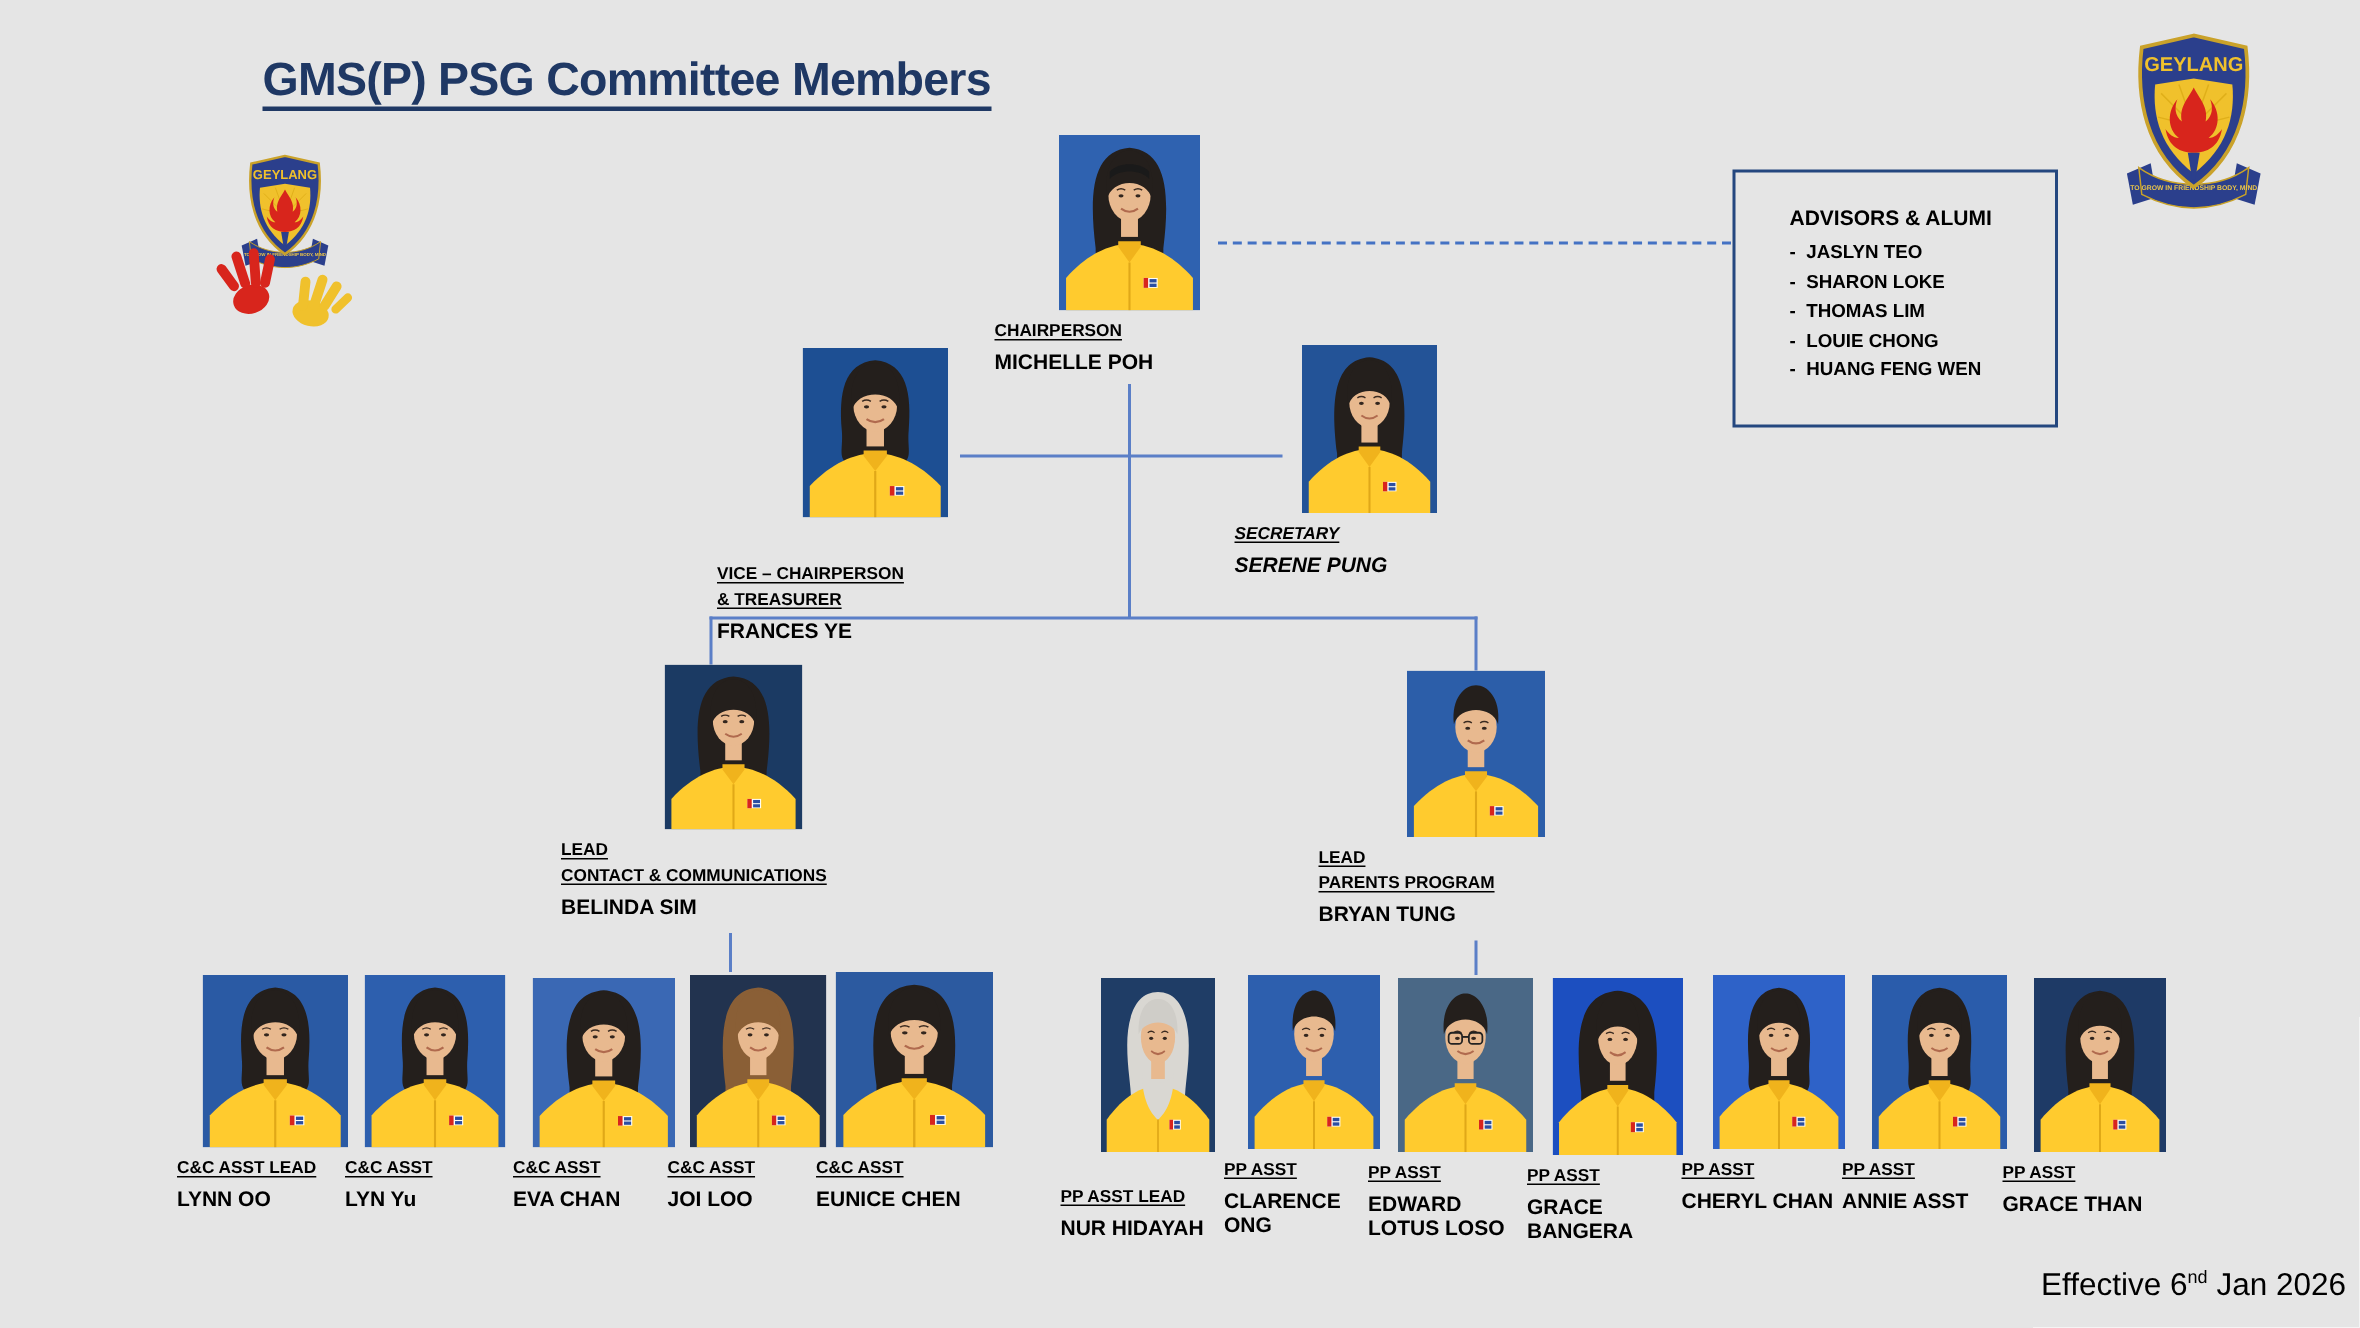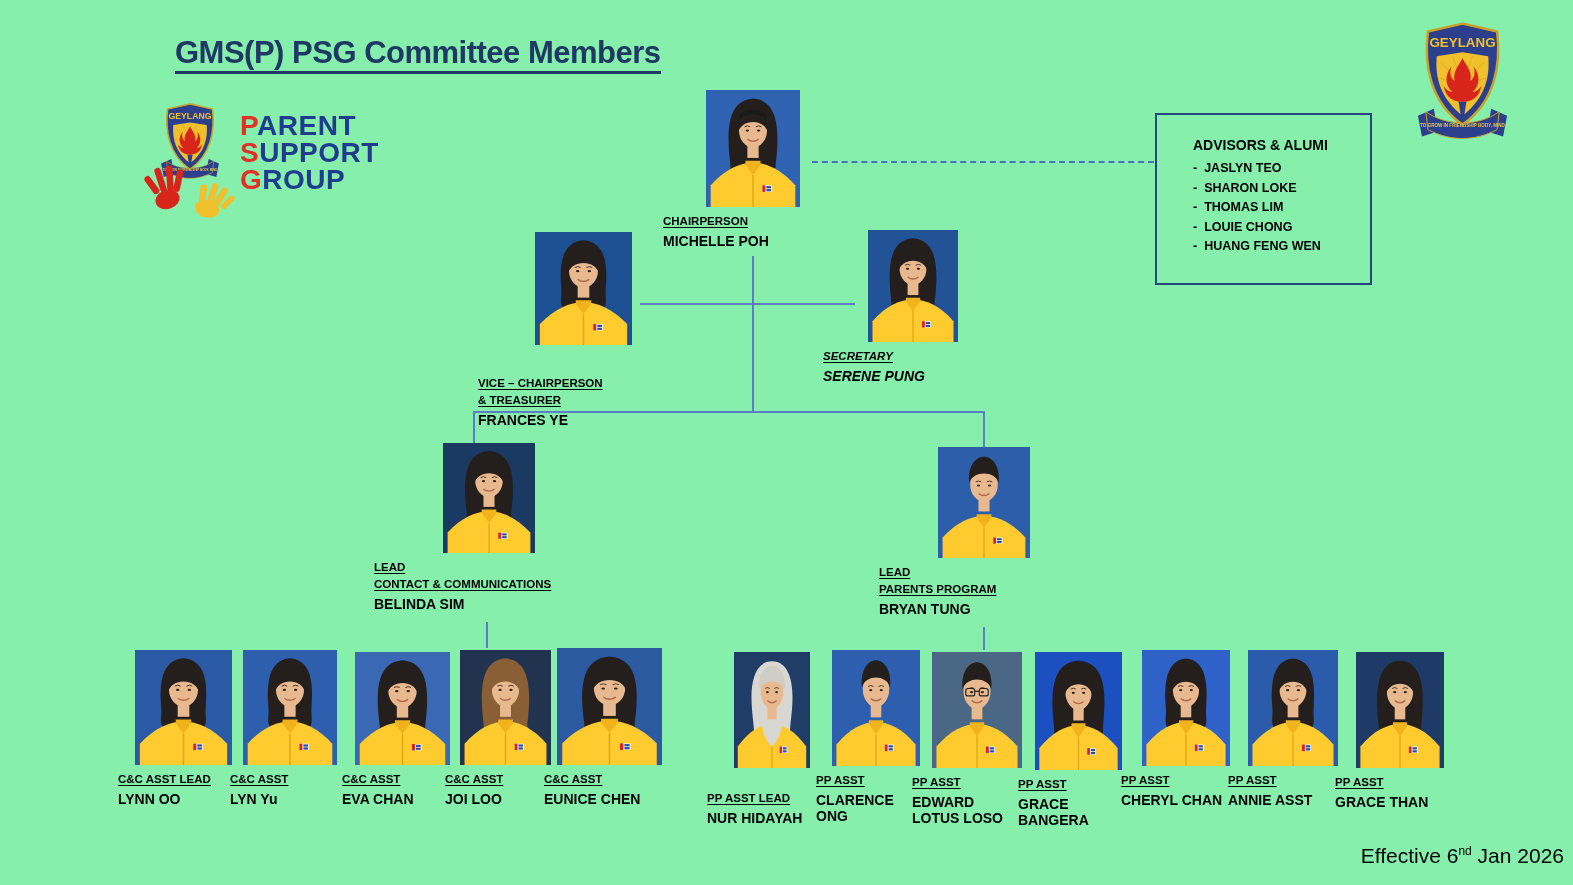--- a/index.html
+++ b/index.html
@@ -1,16 +1,16 @@
 <!DOCTYPE html>
 <html><head>
 <meta charset="utf-8">
 <style>
   html,body{margin:0;padding:0;background:#fff;}
-  #stage{position:relative;width:1573px;height:885px;background:#86efac;overflow:hidden;
+  #stage{position:relative;width:1573px;height:885px;background:#e5e5e5;overflow:hidden;
          font-family:"Liberation Sans",sans-serif;color:#000;}
   
   #page-title{position:absolute;left:175px;top:36px;font-size:31px;font-weight:800;
               color:#1F3864;letter-spacing:-0.5px;border-bottom:3px solid #1F3864;
               padding-bottom:1px;line-height:1.1;}
   
   #psg-logo{position:absolute;left:148px;top:100px;width:290px;height:130px;display:flex;}
   #psg-emblem{width:86px;height:126px;position:relative;flex:0 0 auto;}
   #psg-crest{position:absolute;left:6px;top:2px;width:72px;height:86px;}
   #psg-hands{position:absolute;left:-4px;top:58px;width:96px;height:66px;}
@@ -77,25 +77,20 @@
           <g fill="#F0C12C">
             <ellipse cx="66" cy="54" rx="13" ry="9" transform="rotate(14 66 54)"></ellipse>
             <rect x="58" y="28" width="7" height="24" rx="3.5" transform="rotate(6 61 40)"></rect>
             <rect x="68" y="26" width="7" height="26" rx="3.5" transform="rotate(18 71 39)"></rect>
             <rect x="77" y="30" width="7" height="23" rx="3.5" transform="rotate(32 80 41)"></rect>
             <rect x="85" y="38" width="6" height="18" rx="3" transform="rotate(46 88 47)"></rect>
           </g>
         </svg>
       </div>
     </div>
-    <div id="psg-words">
-      <div><span class="psg-initial">P</span><span class="psg-rest">ARENT</span></div>
-      <div><span class="psg-initial">S</span><span class="psg-rest">UPPORT</span></div>
-      <div><span class="psg-initial">G</span><span class="psg-rest">ROUP</span></div>
-    </div>
   </div>
 
   <div id="school-crest"><svg viewBox="0 0 100 134" width="100%" height="100%">
     <path d="M5,96 L21,89 L25,112 L9,117 Z" fill="#2B3F8C"></path>
     <path d="M95,96 L79,89 L75,112 L91,117 Z" fill="#2B3F8C"></path>
     <path d="M13,92 C34,107 66,107 87,92 L85,110 C62,122 38,122 15,110 Z" fill="#2B3F8C" stroke="#C9A227" stroke-width="1"></path>
     <text x="50" y="107" font-size="4.6" fill="#E8C34A" text-anchor="middle" font-weight="bold" font-family="Liberation Sans, sans-serif">TO GROW IN FRIENDSHIP BODY, MIND</text>
     <path d="M50,3 L15,11 C11,44 17,82 50,105 C83,82 89,44 85,11 Z" fill="#2B3F8C" stroke="#CAA22A" stroke-width="2.5"></path>
     <text x="50" y="27" font-size="13.5" fill="#F0C12C" text-anchor="middle" font-weight="bold" font-family="Liberation Sans, sans-serif">GEYLANG</text>
     <path d="M50,32 L24,36 C22,58 28,79 50,96 C72,79 78,58 76,36 Z" fill="#F0C12C"></path>

